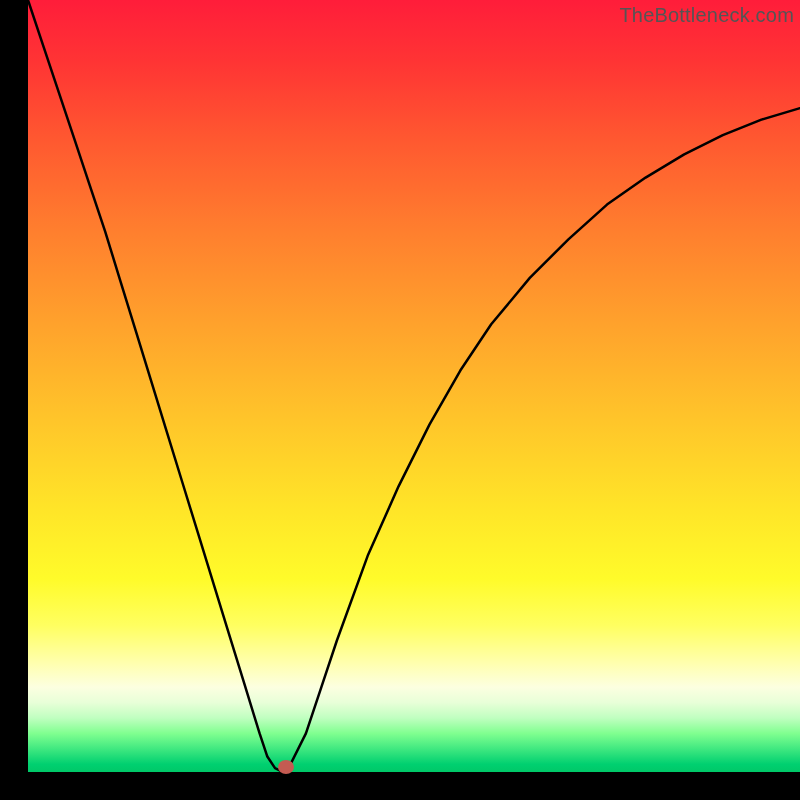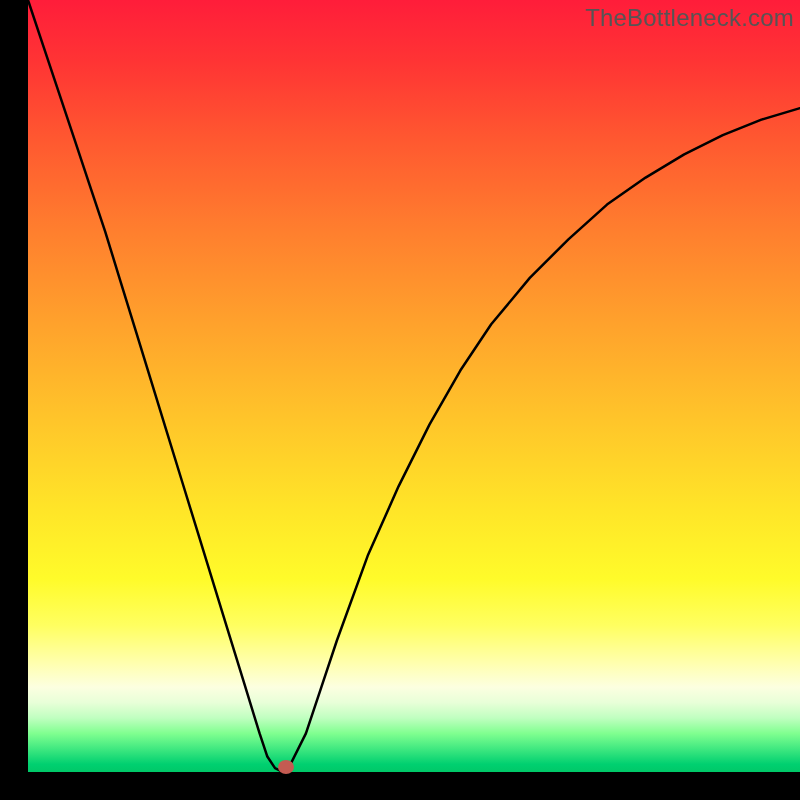--- a/index.html
+++ b/index.html
@@ -43,21 +43,21 @@
     top: 0px;
     width: 772px;
     height: 772px;
     overflow: visible;
   }
   .watermark {
     position: absolute;
     top: 4px;
     right: 6px;
     color: #555;
-    font-size: 24px;
+    font-size: 20px;
     font-weight: 500;
     letter-spacing: 0.2px;
   }
   .dot {
     fill: #c45b52;
   }
 </style>
 </head>
 <body>
 

